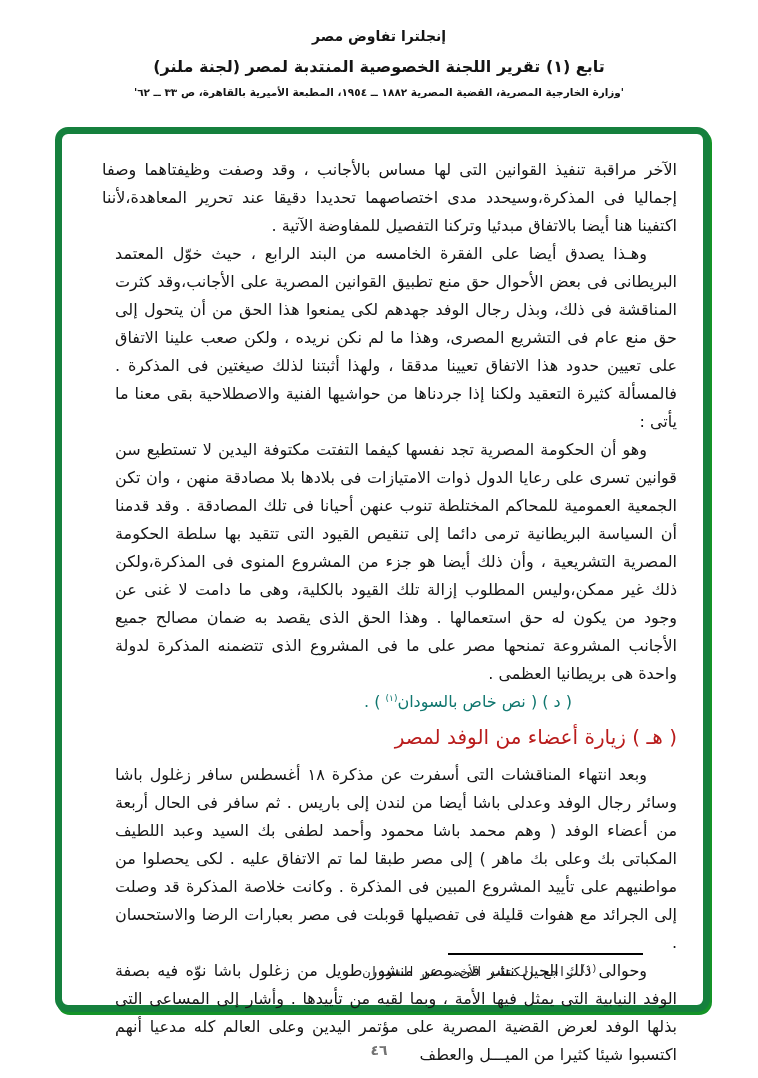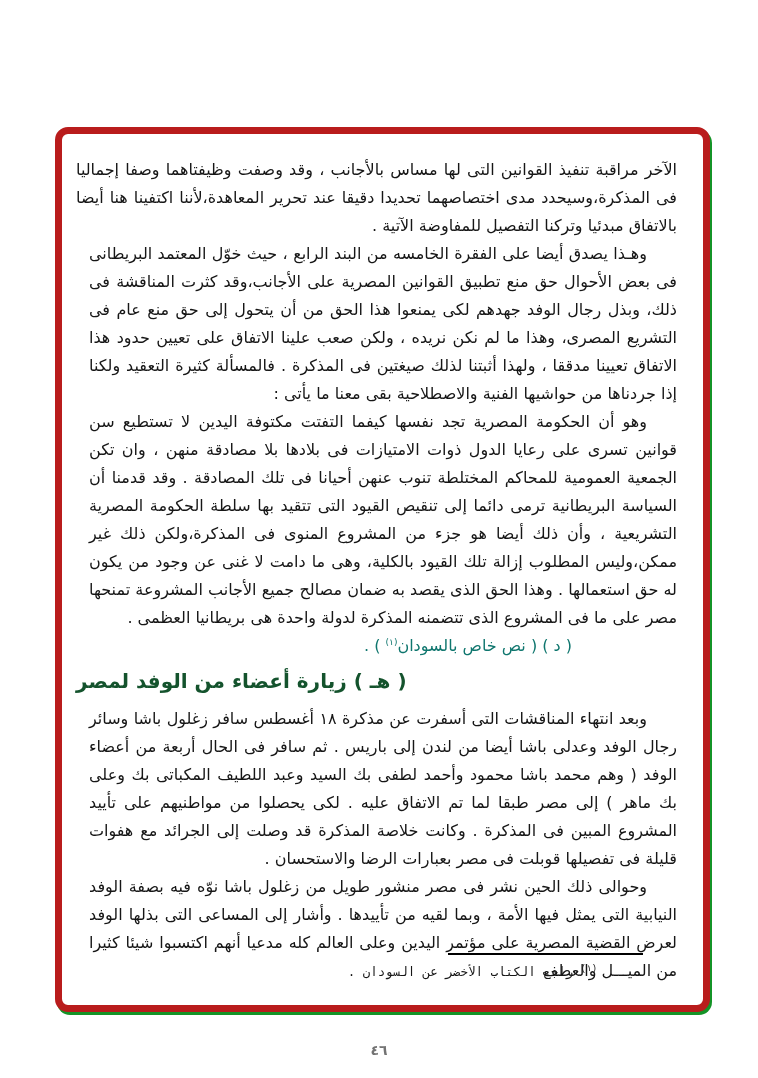--- a/index.html
+++ b/index.html
@@ -16,40 +16,40 @@
     text-align:center; direction:rtl;
   }
   .header-line1 { font-size:14px; font-weight:bold; letter-spacing:0.2px; }
   .header-line2 { font-size:16px; font-weight:bold; margin-top:13px; }
   .header-line3 { font-size:10.5px; font-weight:bold; margin-top:10px; }
 
   .content-box {
     position:absolute; top:127px; left:55px;
     width:655px; height:885px;
     box-sizing:border-box;
-    border:7px solid #b91c1c;
+    border:7px solid #15803d;
     border-radius:13px;
     box-shadow:2px 3px 0 #149427;
-    padding:22px 26px 0 14px;
+    padding:22px 26px 0 40px;
     direction:rtl;
     background:#ffffff;
   }
   .body-p {
     font-size:16px; line-height:28px;
     text-align:justify; text-align-last:right;
     margin:0; color:#161616;
   }
   .indent { text-indent:30px;margin-left:13px; }
   .item-d {
     font-size:16px; line-height:28px;
     margin:0 105px 0 0; color:#0f766e;
   }
   .section-heading {
-    text-align:left; font-size:20px; font-weight:bold;
-    margin:9px 0 12px 0; color:#14532d;
+    text-align:right; font-size:20px; font-weight:normal;
+    margin:9px 0 12px 0; color:#b91c1c;
   }
   sup { font-size:9px; line-height:0; }
 
   .footnote {
     position:absolute; bottom:25px; right:26px; left:26px;
     direction:rtl;
     font-family:Liberation Mono, monospace;
   }
   .footnote-rule { height:2px; width:195px; background:#000; margin-right:34px; }
   .footnote-text { font-size:12.5px; margin-top:9px; margin-right:80px; color:#161616; }
@@ -57,20 +57,25 @@
   .page-number {
     position:absolute; bottom:20px; left:0; right:0;
     text-align:center; font-size:14px; font-weight:bold; color:#737373;
   }
 </style>
 </head>
 <body>
 
 <div class="page">
 
+  <div class="header">
+    <div class="header-line1">إنجلترا تفاوض مصر</div>
+    <div class="header-line2">تابع (١) تقرير اللجنة الخصوصية المنتدبة لمصر (لجنة ملنر)</div>
+    <div class="header-line3">'وزارة الخارجية المصرية، القضية المصرية ١٨٨٢ ــ ١٩٥٤، المطبعة الأميرية بالقاهرة، ص ٣٣ ــ ٦٢'</div>
+  </div>
 
   <div class="content-box">
     <p class="body-p">الآخر مراقبة تنفيذ القوانين التى لها مساس بالأجانب ، وقد وصفت وظيفتاهما وصفا إجماليا فى المذكرة،وسيحدد مدى اختصاصهما تحديدا دقيقا عند تحرير المعاهدة،لأننا اكتفينا هنا أيضا بالاتفاق مبدئيا وتركنا التفصيل للمفاوضة الآتية .</p>
     <p class="body-p indent">وهـذا يصدق أيضا على الفقرة الخامسه من البند الرابع ، حيث خوّل المعتمد البريطانى فى بعض الأحوال حق منع تطبيق القوانين المصرية على الأجانب،وقد كثرت المناقشة فى ذلك، وبذل رجال الوفد جهدهم لكى يمنعوا هذا الحق من أن يتحول إلى حق منع عام فى التشريع المصرى، وهذا ما لم نكن نريده ، ولكن صعب علينا الاتفاق على تعيين حدود هذا الاتفاق تعيينا مدققا ، ولهذا أثبتنا لذلك صيغتين فى المذكرة . فالمسألة كثيرة التعقيد ولكنا إذا جردناها من حواشيها الفنية والاصطلاحية بقى معنا ما يأتى :</p>
     <p class="body-p indent">وهو أن الحكومة المصرية تجد نفسها كيفما التفتت مكتوفة اليدين لا تستطيع سن قوانين تسرى على رعايا الدول ذوات الامتيازات فى بلادها بلا مصادقة منهن ، وان تكن الجمعية العمومية للمحاكم المختلطة تنوب عنهن أحيانا فى تلك المصادقة . وقد قدمنا أن السياسة البريطانية ترمى دائما إلى تنقيص القيود التى تتقيد بها سلطة الحكومة المصرية التشريعية ، وأن ذلك أيضا هو جزء من المشروع المنوى فى المذكرة،ولكن ذلك غير ممكن،وليس المطلوب إزالة تلك القيود بالكلية، وهى ما دامت لا غنى عن وجود من يكون له حق استعمالها . وهذا الحق الذى يقصد به ضمان مصالح جميع الأجانب المشروعة تمنحها مصر على ما فى المشروع الذى تتضمنه المذكرة لدولة واحدة هى بريطانيا العظمى .</p>
 
     <p class="item-d"><span>( د ) ( نص خاص بالسودان</span><sup>(١)</sup><span> ) .</span></p>
 
     <div class="section-heading">( هـ ) زيارة أعضاء من الوفد لمصر</div>
 

